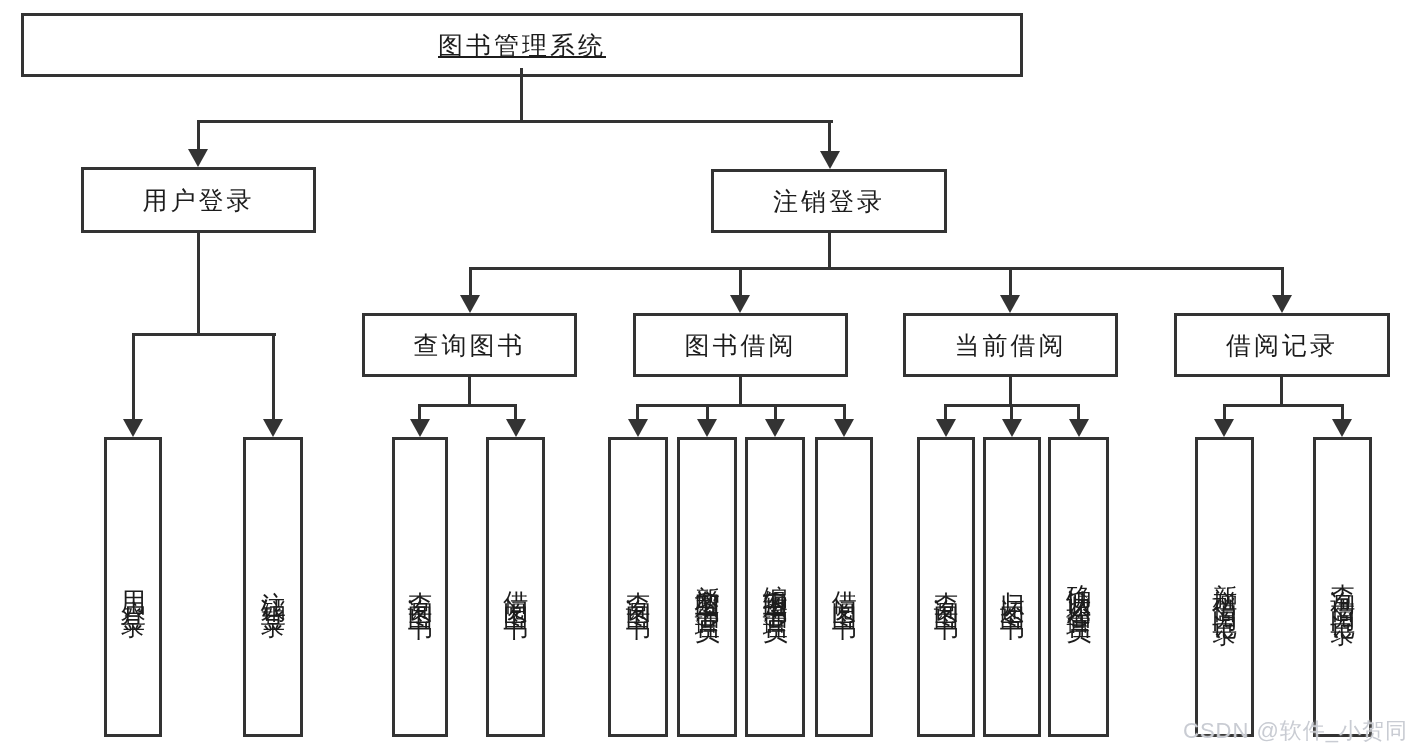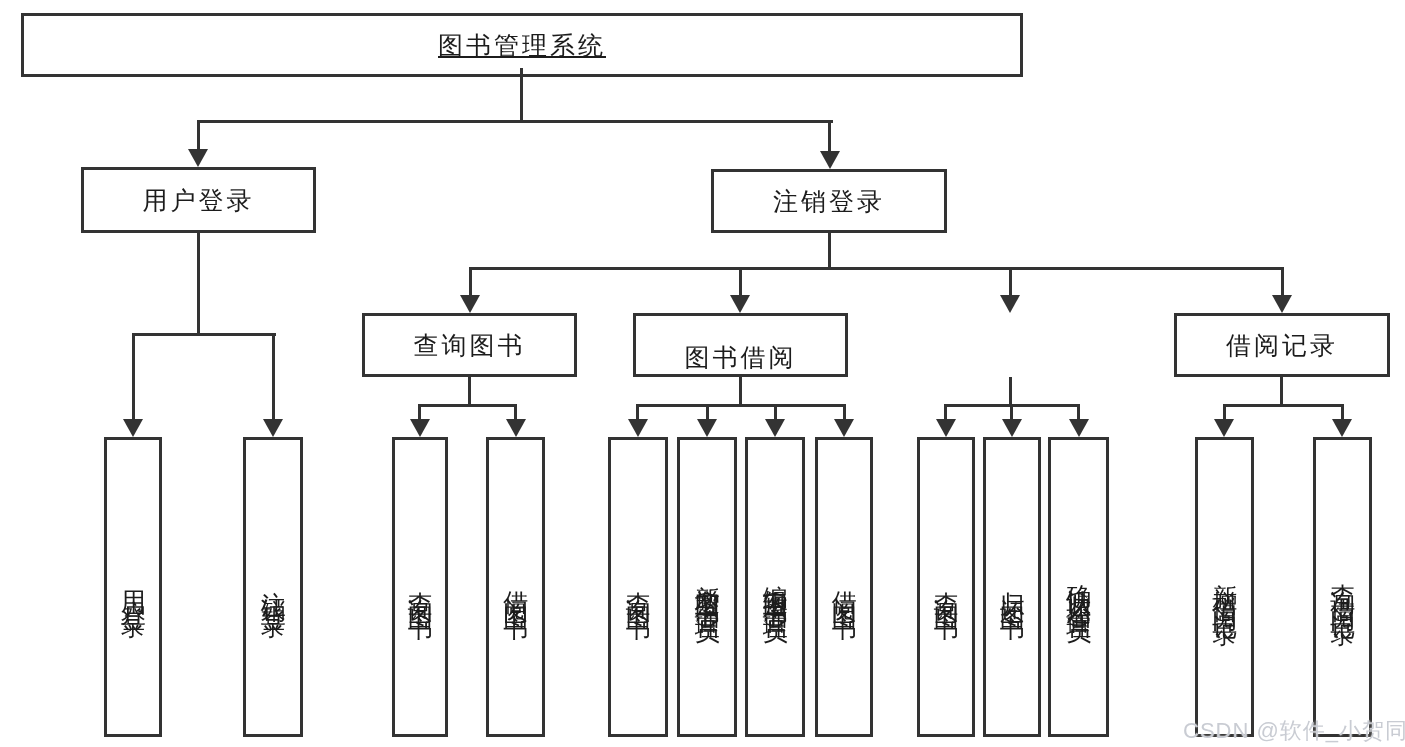--- a/index.html
+++ b/index.html
@@ -101,22 +101,25 @@
   <div class="v" style="left:1009px;top:267px;height:30px;"></div>
   <div class="v" style="left:1281px;top:267px;height:30px;"></div>
   <div class="arrow" style="left:460px;top:295px;"></div>
   <div class="arrow" style="left:730px;top:295px;"></div>
   <div class="arrow" style="left:1000px;top:295px;"></div>
   <div class="arrow" style="left:1272px;top:295px;"></div>
 
   <div class="box hbox" style="left:362px;top:313px;width:215px;height:64px;">
     <span>查询图书</span>
   </div>
-  <div class="box hbox" style="left:633px;top:313px;width:215px;height:64px;align-items:flex-end;">
+  <div class="box hbox" style="left:633px;top:313px;width:215px;height:64px;">
     <span>图书借阅</span>
+  </div>
+  <div class="box hbox" style="left:903px;top:313px;width:215px;height:64px;">
+    <span>当前借阅</span>
   </div>
   <div class="box hbox" style="left:1174px;top:313px;width:216px;height:64px;">
     <span>借阅记录</span>
   </div>
 
   <div class="v" style="left:468px;top:377px;height:30px;"></div>
   <div class="h" style="left:418px;top:404px;width:99px;"></div>
   <div class="v" style="left:418px;top:404px;height:17px;"></div>
   <div class="v" style="left:514px;top:404px;height:17px;"></div>
   <div class="arrow" style="left:410px;top:419px;"></div>

